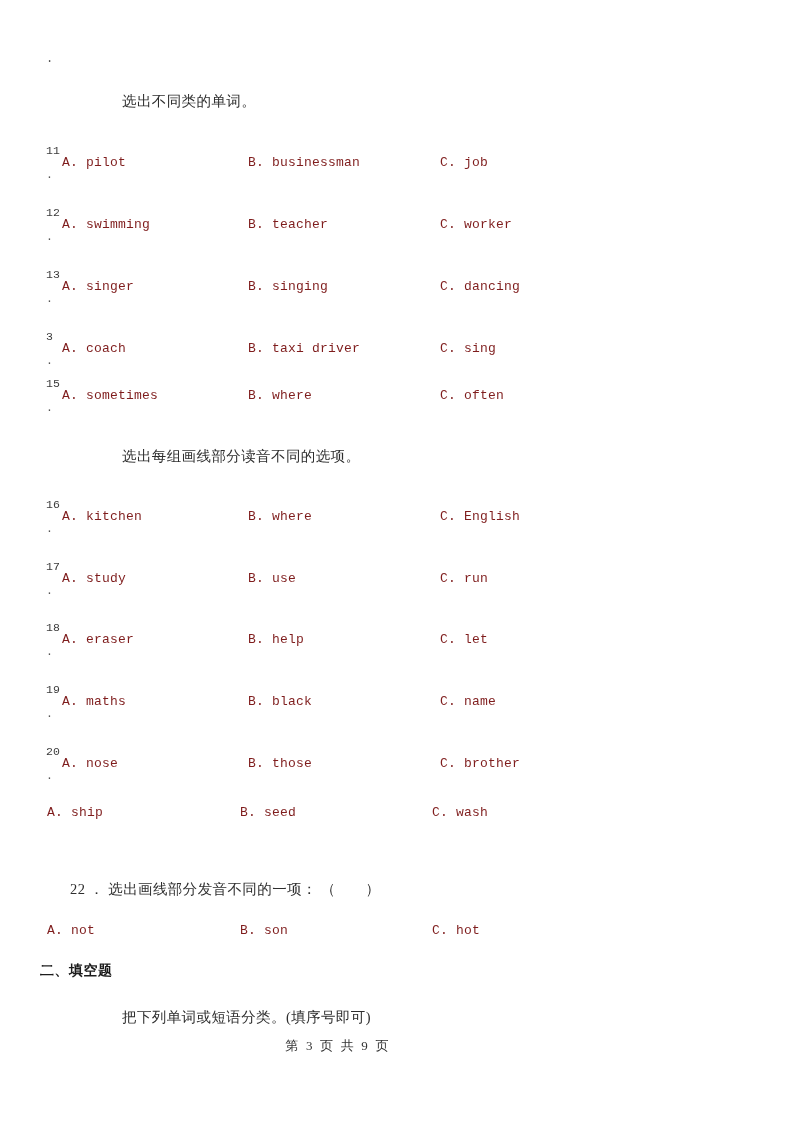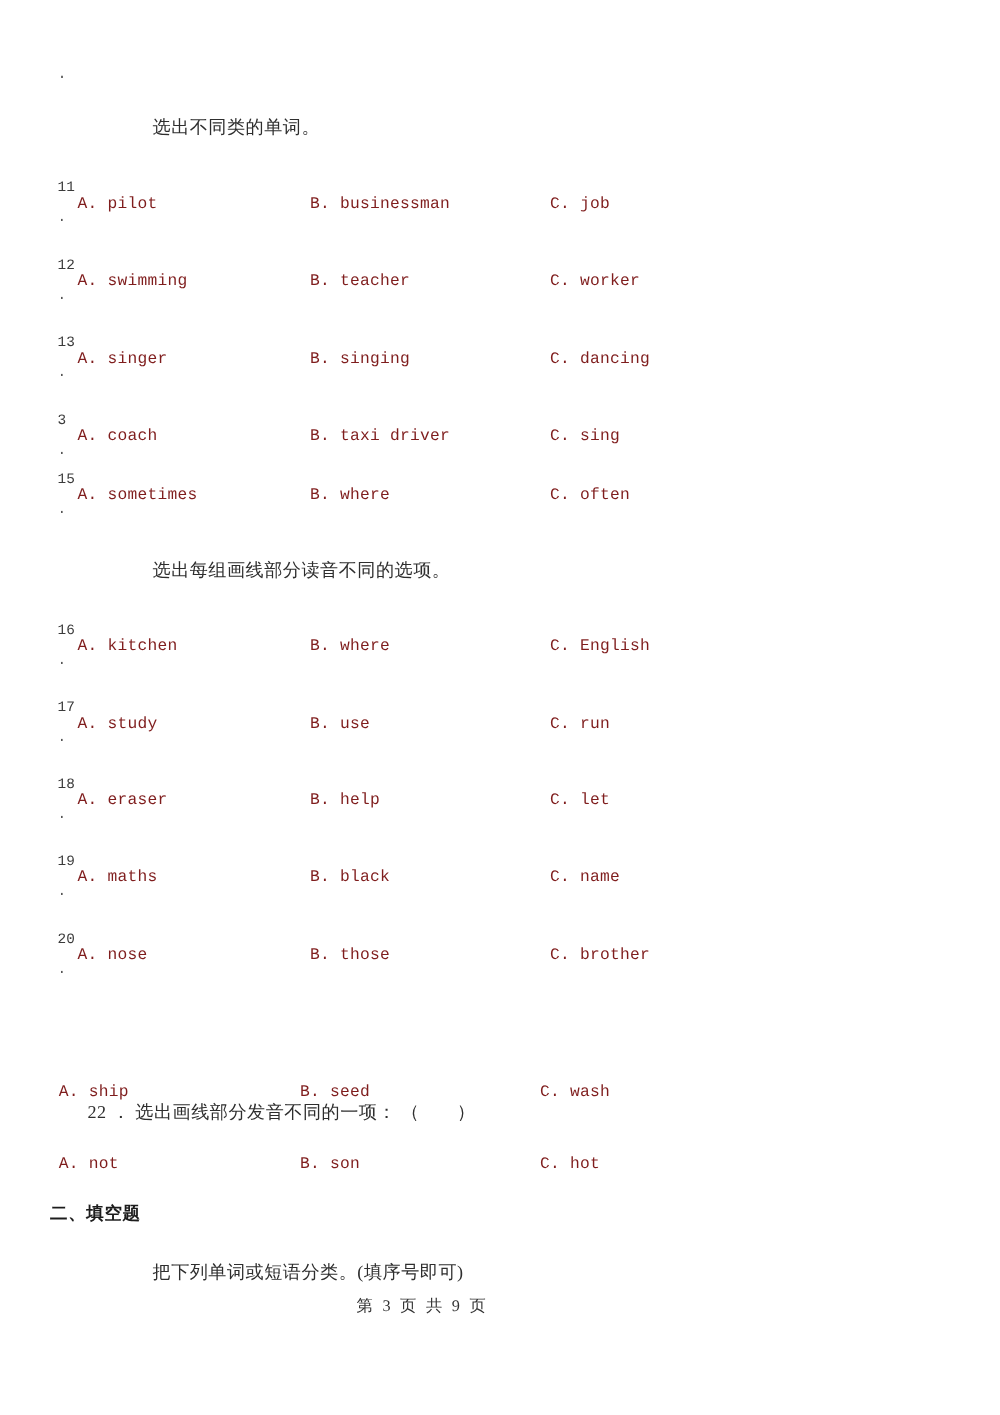--- a/index.html
+++ b/index.html
@@ -224,21 +224,21 @@
   </div>
 
   <div class="qrow" style="top:745px;">
     <span class="qnum">20</span>
     <span class="qdot">.</span>
     <span class="en opt-a">A. nose</span>
     <span class="en opt-b">B. those</span>
     <span class="en opt-c">C. brother</span>
   </div>
 
-  <div class="inline-opts" style="top:866px;">
+  <div class="inline-opts" style="top:805px;">
     <span class="en iopt-a">A. ship</span>
     <span class="en iopt-b">B. seed</span>
     <span class="en iopt-c">C. wash</span>
   </div>
 
   <div class="inline-q cn" style="top:880px;">22 ． 选出画线部分发音不同的一项： （　　）</div>
   <div class="inline-opts" style="top:923px;">
     <span class="en iopt-a">A. not</span>
     <span class="en iopt-b">B. son</span>
     <span class="en iopt-c">C. hot</span>

